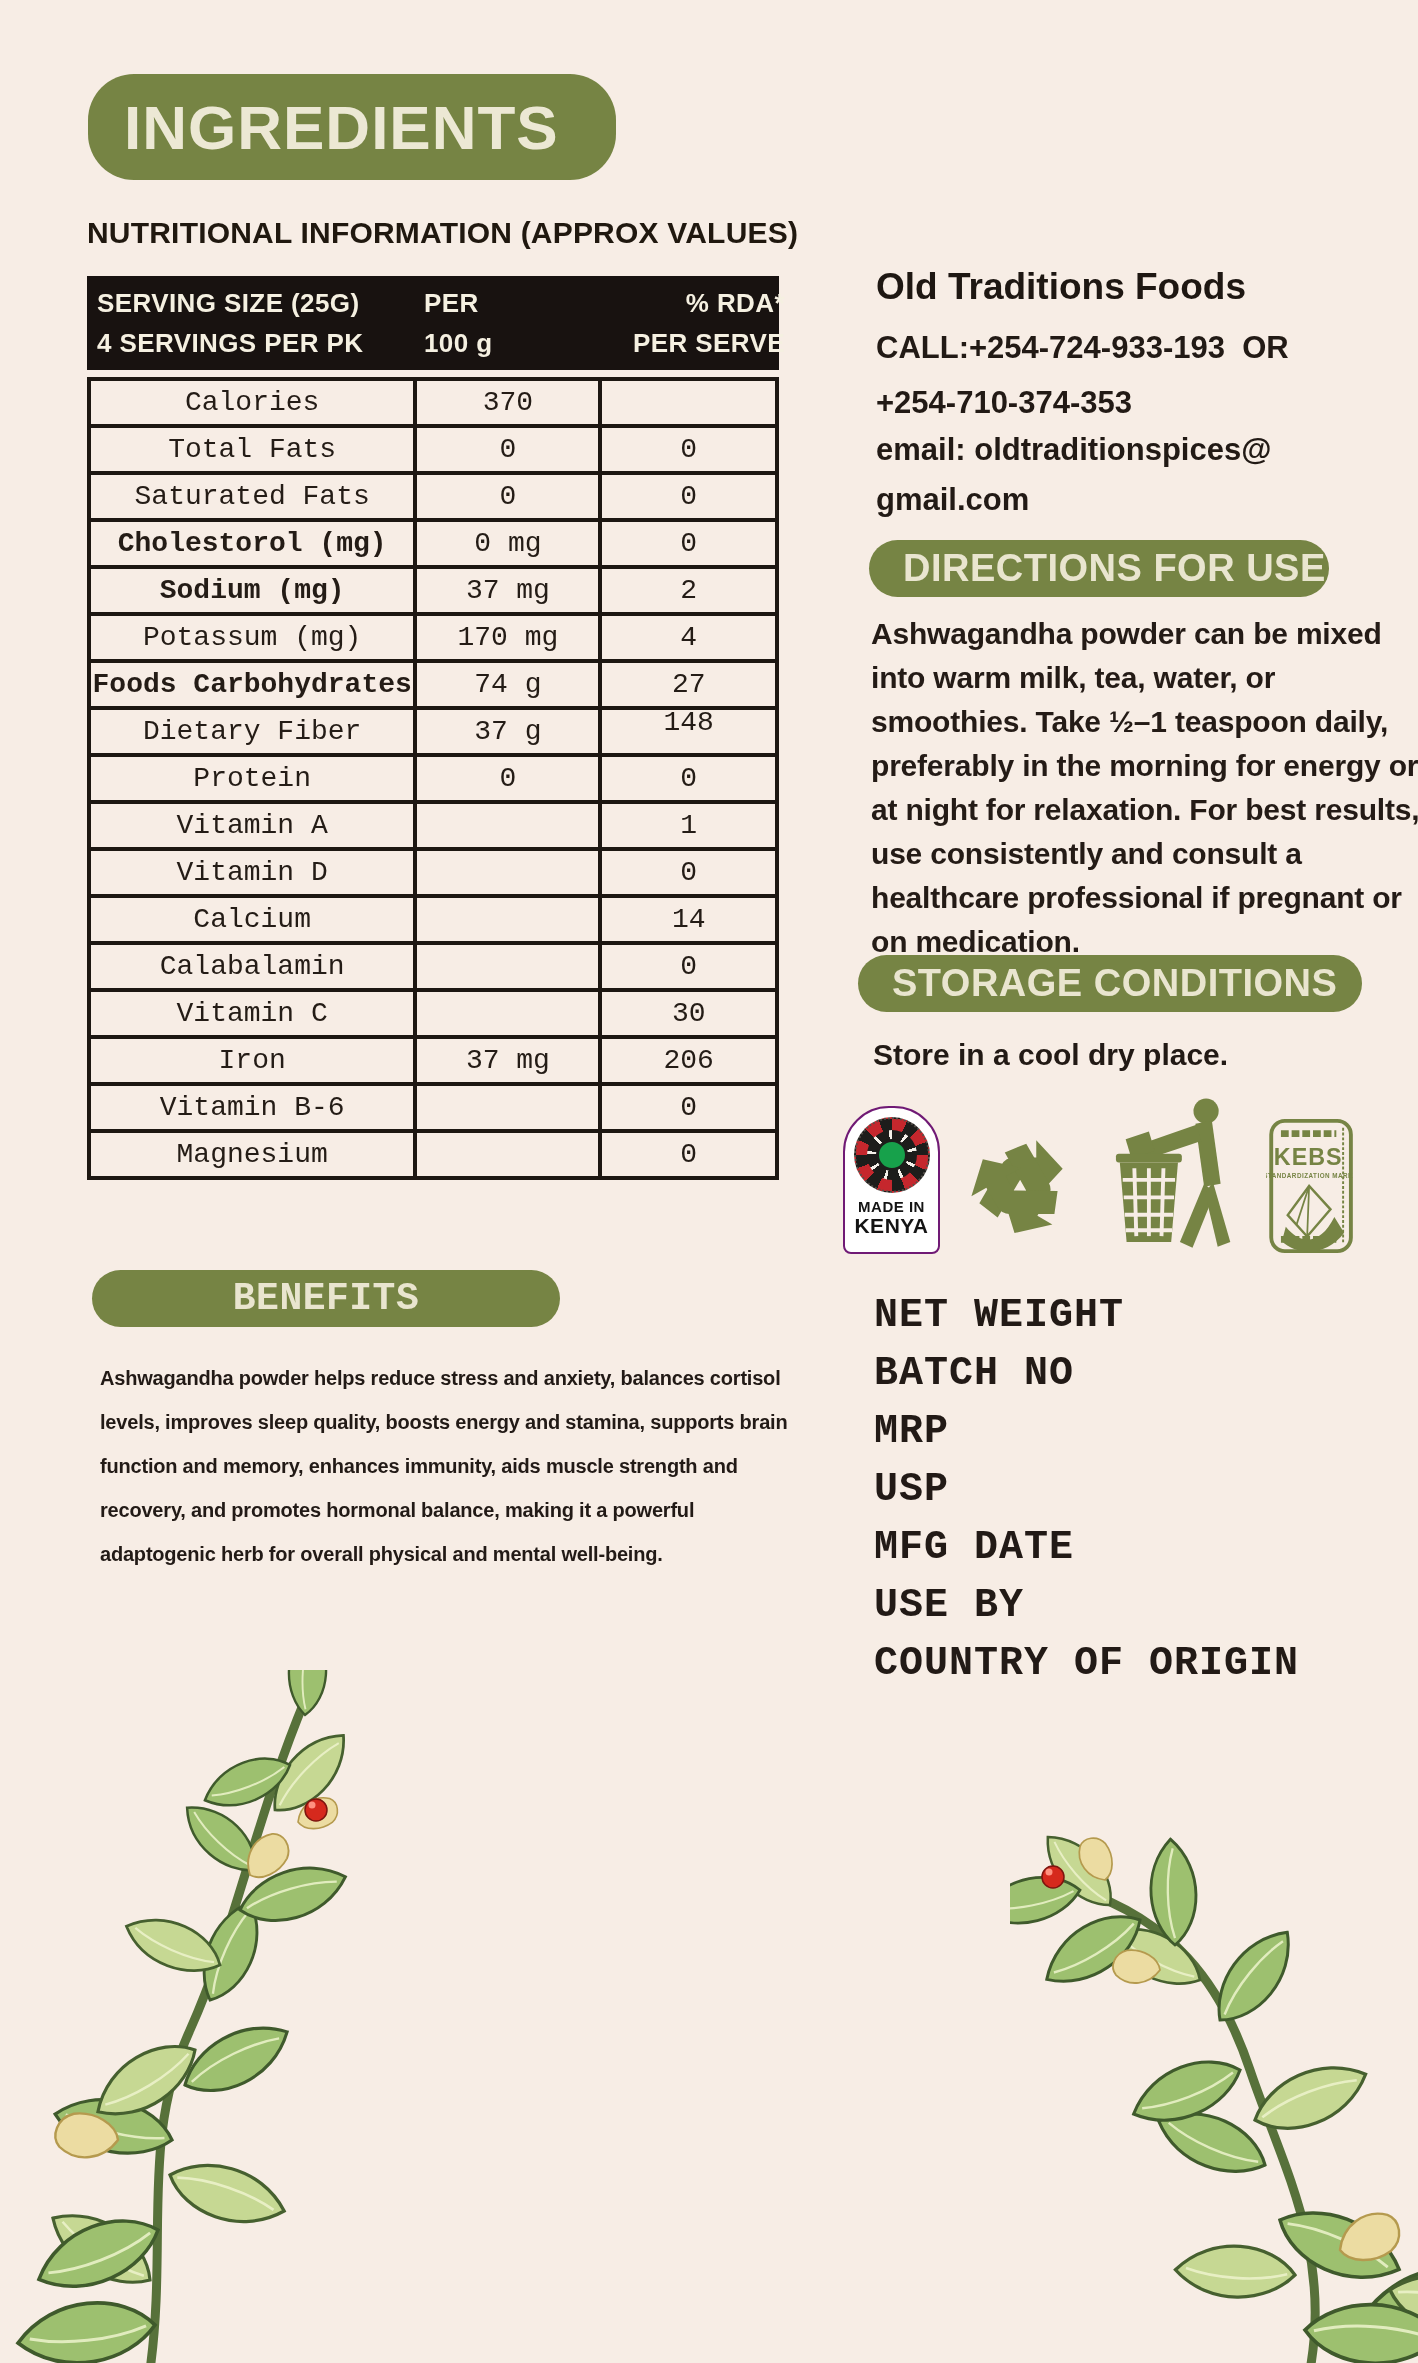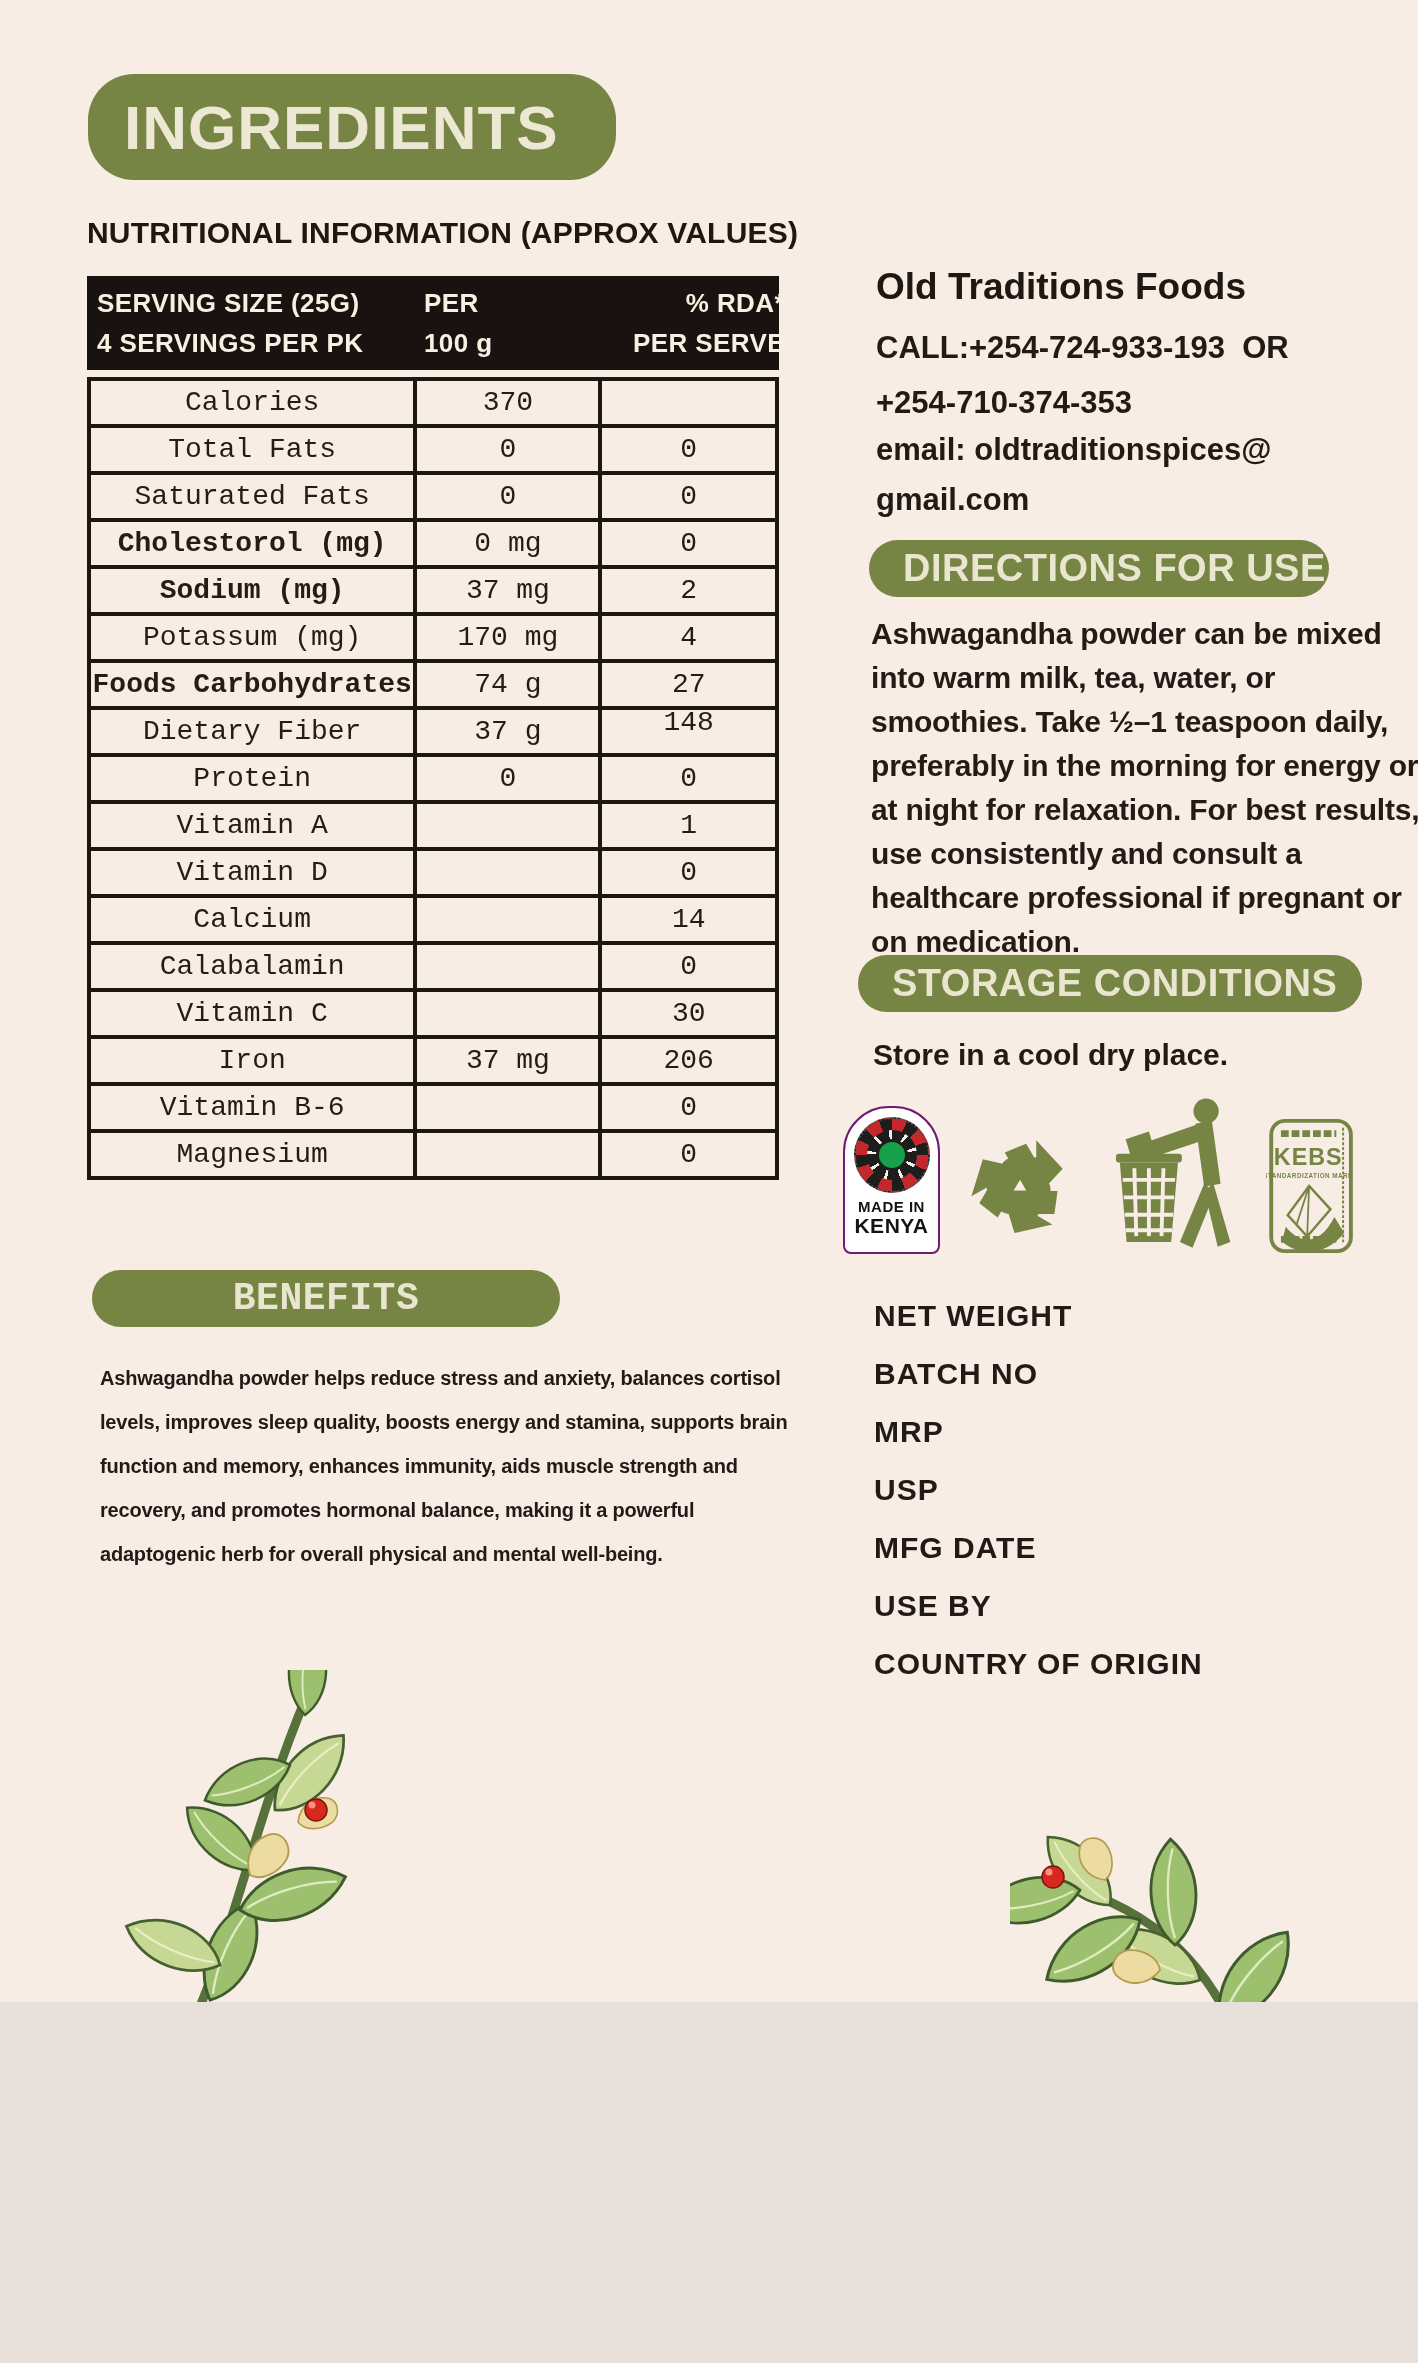--- a/index.html
+++ b/index.html
@@ -1,17 +1,17 @@
 <!DOCTYPE html>
 <html><head>
 <meta charset="utf-8">
 <style>
   html,body{margin:0;padding:0;background:#e8e0da;}
   .page{
-    position:relative;width:1418px;height:2002px;background:#f7ede5;
+    position:relative;width:1418px;height:2363px;background:#f7ede5;
     font-family:"Liberation Sans",sans-serif;overflow:hidden;color:#221a15;
   }
   
   .pill{background:#768444;color:#ece8d4;border-radius:44px;display:flex;align-items:center;}
   .pill-ingredients{position:absolute;left:88px;top:74px;width:492px;height:106px;
     font-size:62px;font-weight:700;letter-spacing:1px;padding-left:36px;border-radius:46px;}
   .pill-small{height:57px;border-radius:30px;font-size:38px;font-weight:600;letter-spacing:.5px;color:#e9e5cf;}
   .pill-directions{position:absolute;left:869px;top:540px;width:426px;padding-left:34px;}
   .pill-storage{position:absolute;left:858px;top:955px;width:470px;padding-left:34px;}
   .pill-benefits{position:absolute;left:92px;top:1270px;width:468px;justify-content:center;font-family:Liberation Mono, monospace;}
@@ -37,21 +37,21 @@
   table.nutri{border-collapse:collapse;margin-top:7px;width:692px;}
   table.nutri td{border:4px solid #1d1712;height:43px;text-align:center;font-size:28px;font-weight:400;
     color:#241c16;padding:0;font-family:Liberation Mono, monospace;}
   table.nutri td:nth-child(1){width:327px;}
   table.nutri td:nth-child(2){width:187px;}
   table.nutri td:nth-child(3){width:178px;}
   table.nutri td.bold{font-weight:700;}
   table.nutri tr:nth-child(8) td:nth-child(3) span{display:inline-block;transform:translateY(-9px);}
   
   .product-fields{position:absolute;left:874px;top:1300px;display:flex;flex-direction:column;gap:27px;}
-  .pfield{font-size:30px;font-weight:600;letter-spacing:1px;color:#221a16;line-height:31px;}
+  .pfield{font-size:40px;font-weight:600;letter-spacing:1px;color:#221a16;line-height:31px;font-family:Liberation Mono, monospace;}
   
   .kenya-badge{position:absolute;left:843px;top:1106px;width:97px;height:148px;background:#fff;
     border:2px solid #701a75;border-radius:46px 46px 8px 8px;box-sizing:border-box;
     display:flex;flex-direction:column;align-items:center;}
   .kenya-emblem{margin-top:9px;width:76px;height:76px;border-radius:50%;border:2px dotted #55504a;
     display:flex;align-items:center;justify-content:center;box-sizing:border-box;
     background:repeating-conic-gradient(#c5272d 0 24deg,#1d1d1b 24deg 45deg);}
   .kenya-mid{width:50px;height:50px;border-radius:50%;display:flex;align-items:center;justify-content:center;
     background:repeating-conic-gradient(#1d1d1b 0 32deg,#f4f1ea 32deg 40deg);}
   .kenya-core{width:32px;height:32px;border-radius:50%;background:#17a14b;border:3px solid #1d1d1b;box-sizing:border-box;}

